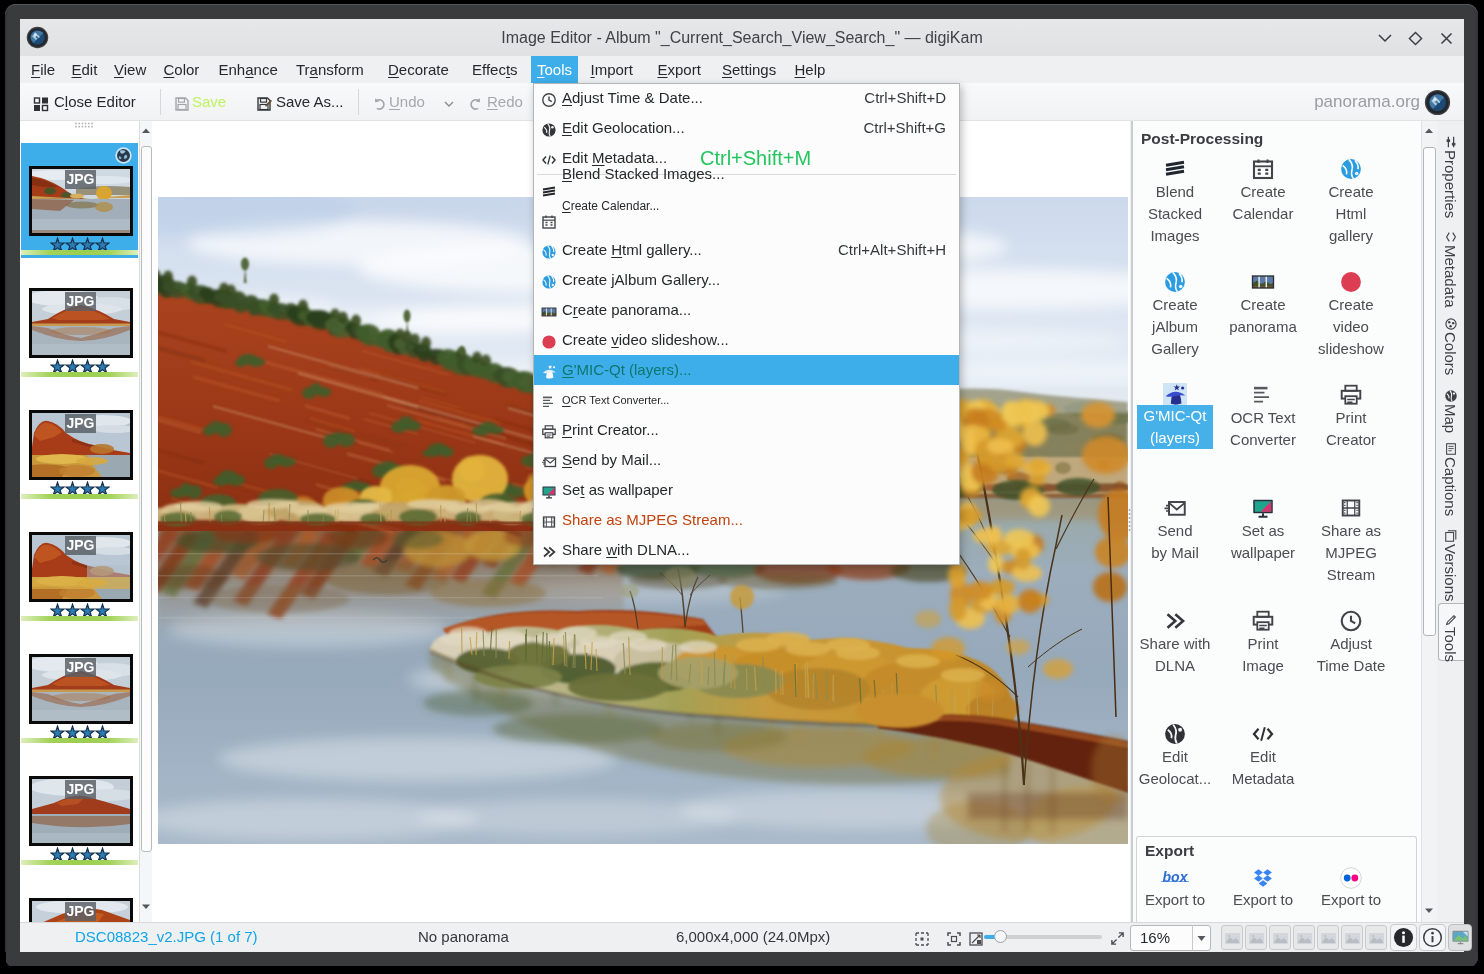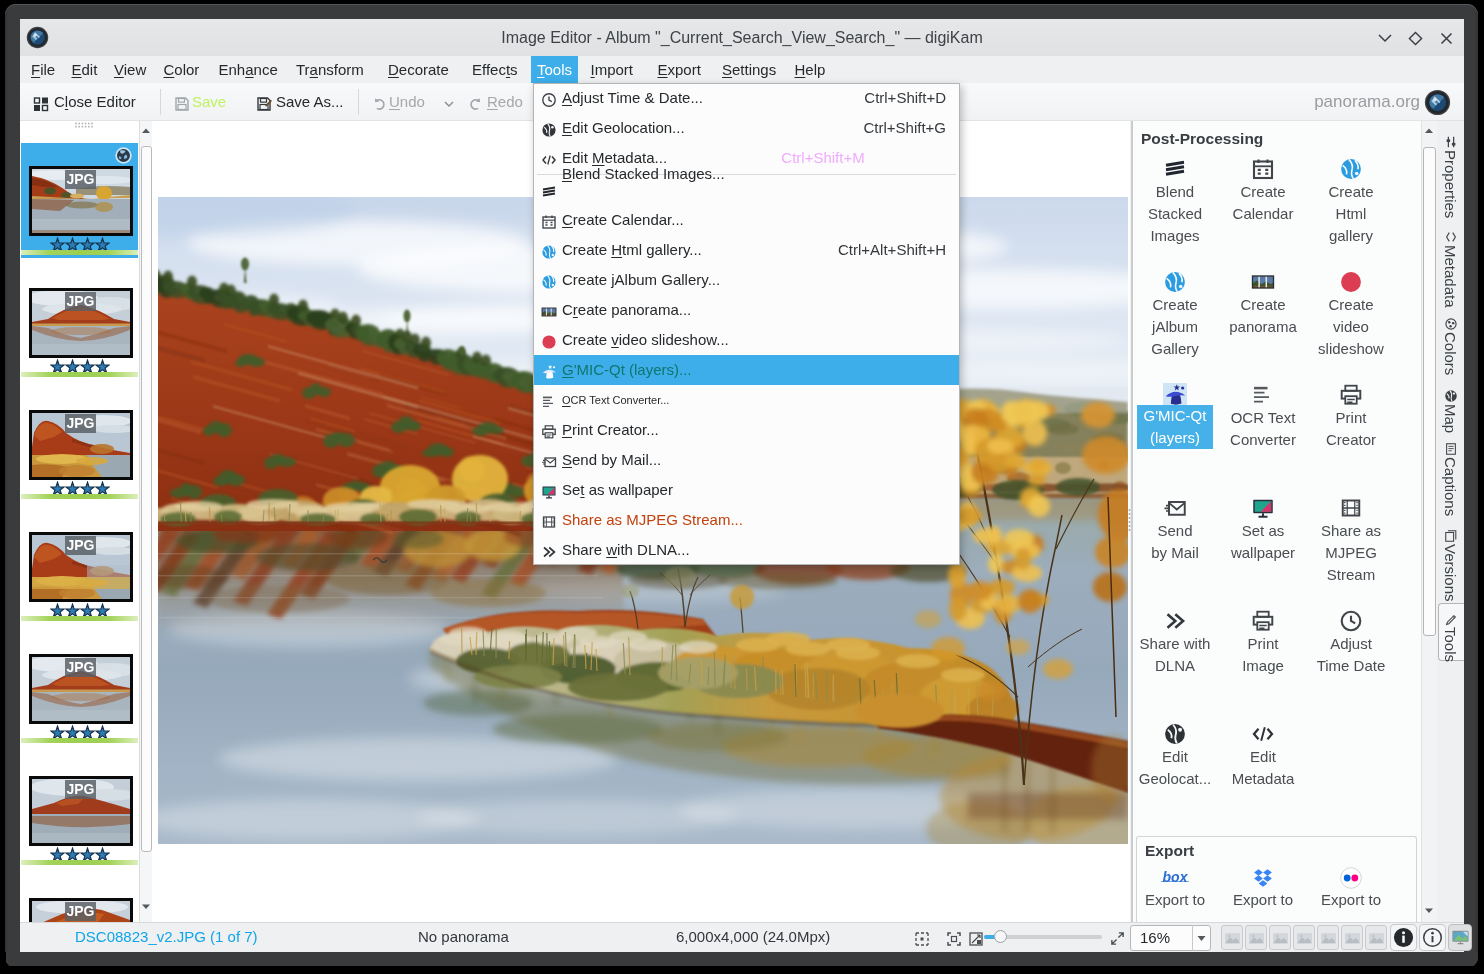--- a/index.html
+++ b/index.html
@@ -1537,33 +1537,33 @@
       <path d="M3.2,5.2 Q6.4,7.6 5.6,10.8 M6.8,1.8 Q9.6,5.2 8.4,8.8 Q7.6,11.6 9.2,14.2" stroke="#fff" stroke-width="1.2" fill="none" opacity="0.95"></path>
       <circle cx="11.4" cy="5.2" r="1.3" fill="#fff" opacity="0.95"></circle>
     </svg></div>
 <div class="abs" style="left:562px;top:113px;height:30px;line-height:30px;font-size:15px;color:#26292c"><u>E</u>dit Geolocation...</div>
 <div class="abs" style="left:700px;top:113px;width:246px;height:30px;line-height:30px;font-size:15px;color:#35393d;text-align:right">Ctrl+Shift+G</div>
 <div class="abs" style="left:541px;top:150px"><svg width="16" height="16" viewBox="0 0 16 16">
       <path d="M5,4.5 L2,8 L5,11.5 M11,4.5 L14,8 L11,11.5" stroke="#33373b" stroke-width="1.5" fill="none"></path>
       <path d="M9.2,3.5 L6.8,12.5" stroke="#33373b" stroke-width="1.3"></path>
     </svg></div>
 <div class="abs" style="left:562px;top:143px;height:30px;line-height:30px;font-size:15px;color:#26292c">Edit <u>M</u>etadata...</div>
-<div class="abs" style="left:700px;top:143px;width:246px;height:30px;line-height:30px;font-size:15px;color:#f0abfc;text-align:center">Ctrl+Shift+M</div>
+<div class="abs" style="left:700px;top:143px;width:246px;height:30px;line-height:30px;font-size:20px;color:#22c55e;text-align:left">Ctrl+Shift+M</div>
 <div class="abs" style="left:537px;top:174px;width:419px;height:1px;background:#d8d9da"></div>
 <div class="abs" style="left:541px;top:182px"><svg width="16" height="16" viewBox="0 0 16 16">
       <path d="M2,5.5 L14,3.5 M2,8.5 L14,6.5 M2,11.5 L14,9.5" stroke="#23272c" stroke-width="2"></path>
     </svg></div>
 <div class="abs" style="left:562px;top:159px;height:30px;line-height:30px;font-size:15px;color:#26292c"><u>B</u>lend Stacked Images...</div>
 <div class="abs" style="left:541px;top:212px"><svg width="16" height="16" viewBox="0 0 16 16">
       <rect x="2" y="3" width="12" height="11" fill="none" stroke="#41454a" stroke-width="1.4"></rect>
       <path d="M2,6.2 L14,6.2" stroke="#41454a" stroke-width="1.2"></path>
       <path d="M5,1.6 L5,4 M11,1.6 L11,4" stroke="#41454a" stroke-width="1.4"></path>
       <path d="M4.5,8.5 h2 M9.5,8.5 h2 M4.5,11 h2 M9.5,11 h2" stroke="#41454a" stroke-width="1.5"></path>
     </svg></div>
-<div class="abs" style="left:562px;top:205px;height:30px;line-height:30px;font-size:15px;color:#26292c"><u>C</u>reate Calendar...</div>
+<div class="abs" style="left:562px;top:191px;height:30px;line-height:30px;font-size:12px;color:#26292c"><u>C</u>reate Calendar...</div>
 <div class="abs" style="left:541px;top:242px"><svg width="16" height="16" viewBox="0 0 16 16">
       <circle cx="8" cy="8" r="6.6" fill="#2b9ce0"></circle>
       <path d="M2.4,5.6 Q5.8,8 5,11.6 M6.6,1.6 Q9.8,5.2 8.6,8.8 Q7.8,11.8 9.6,14.4 M10.6,2.2 Q13.4,5 12.6,8.2" stroke="#fff" stroke-width="1.1" fill="none" opacity="0.95"></path>
       <circle cx="11.8" cy="11" r="1.2" fill="#fff" opacity="0.9"></circle>
     </svg></div>
 <div class="abs" style="left:562px;top:235px;height:30px;line-height:30px;font-size:15px;color:#26292c">Create <u>H</u>tml gallery...</div>
 <div class="abs" style="left:700px;top:235px;width:246px;height:30px;line-height:30px;font-size:15px;color:#35393d;text-align:right">Ctrl+Alt+Shift+H</div>
 <div class="abs" style="left:541px;top:272px"><svg width="16" height="16" viewBox="0 0 16 16">
       <circle cx="8" cy="8" r="6.6" fill="#2b9ce0"></circle>
       <path d="M2.4,5.6 Q5.8,8 5,11.6 M6.6,1.6 Q9.8,5.2 8.6,8.8 Q7.8,11.8 9.6,14.4 M10.6,2.2 Q13.4,5 12.6,8.2" stroke="#fff" stroke-width="1.1" fill="none" opacity="0.95"></path>

